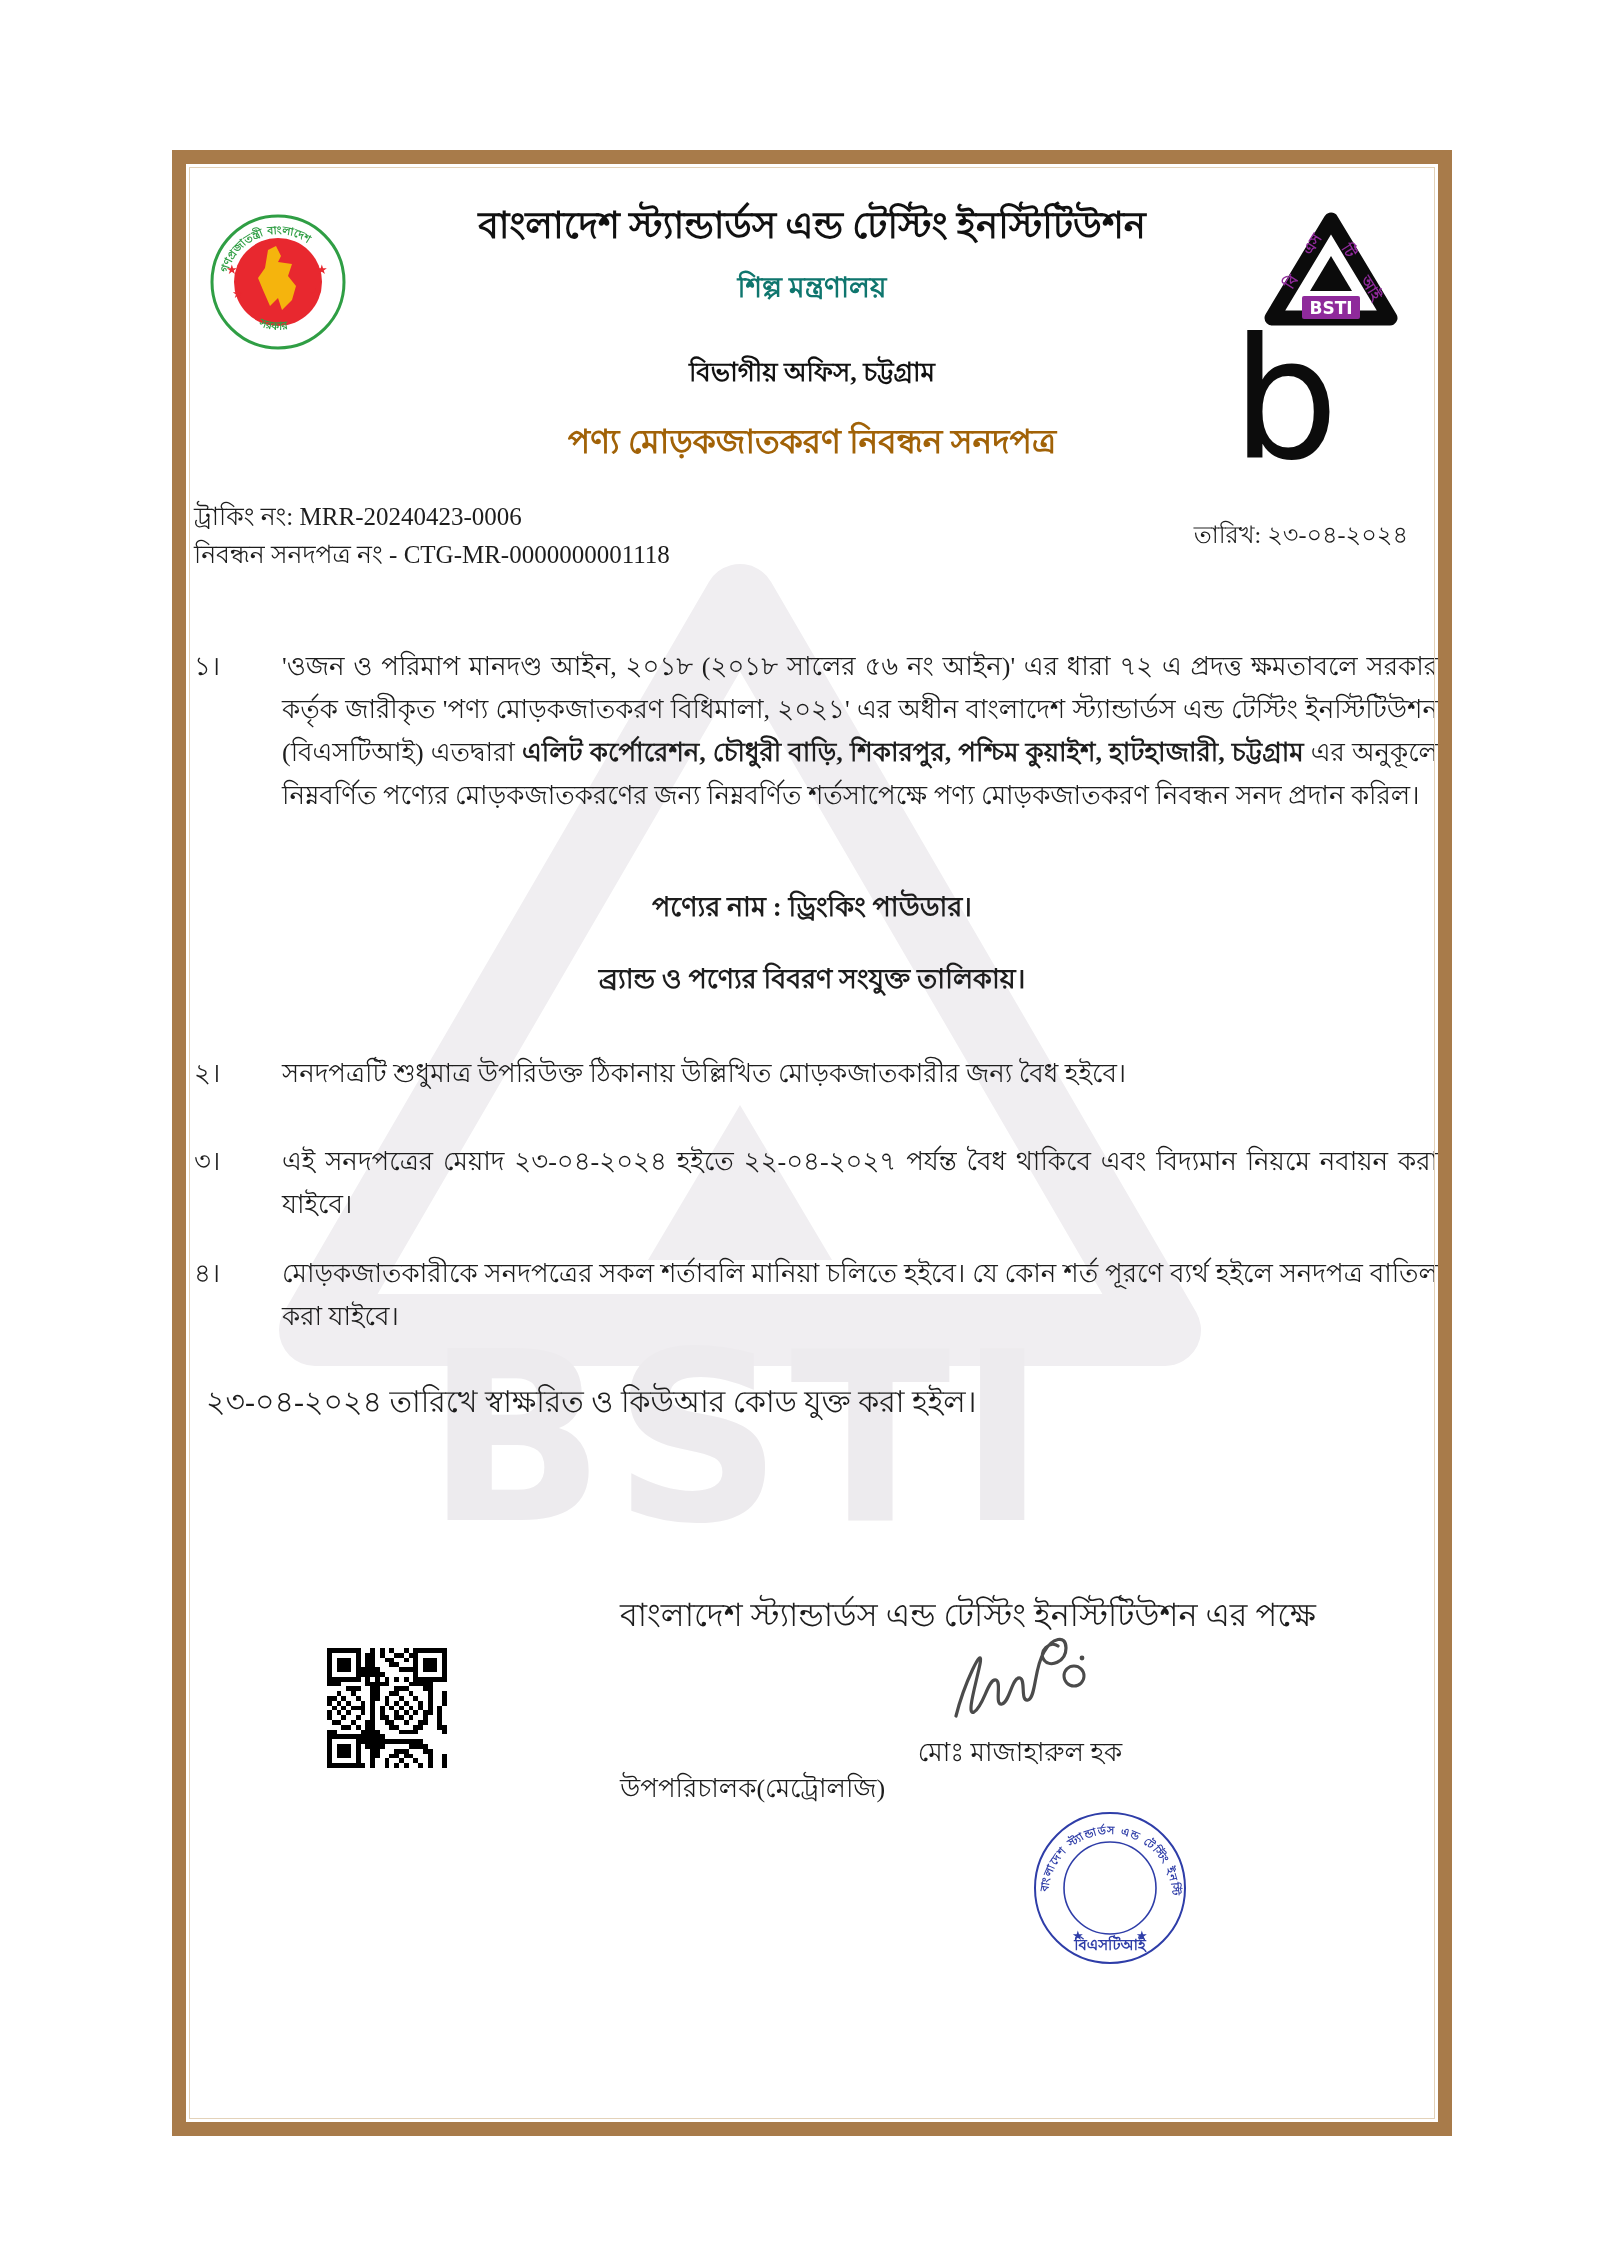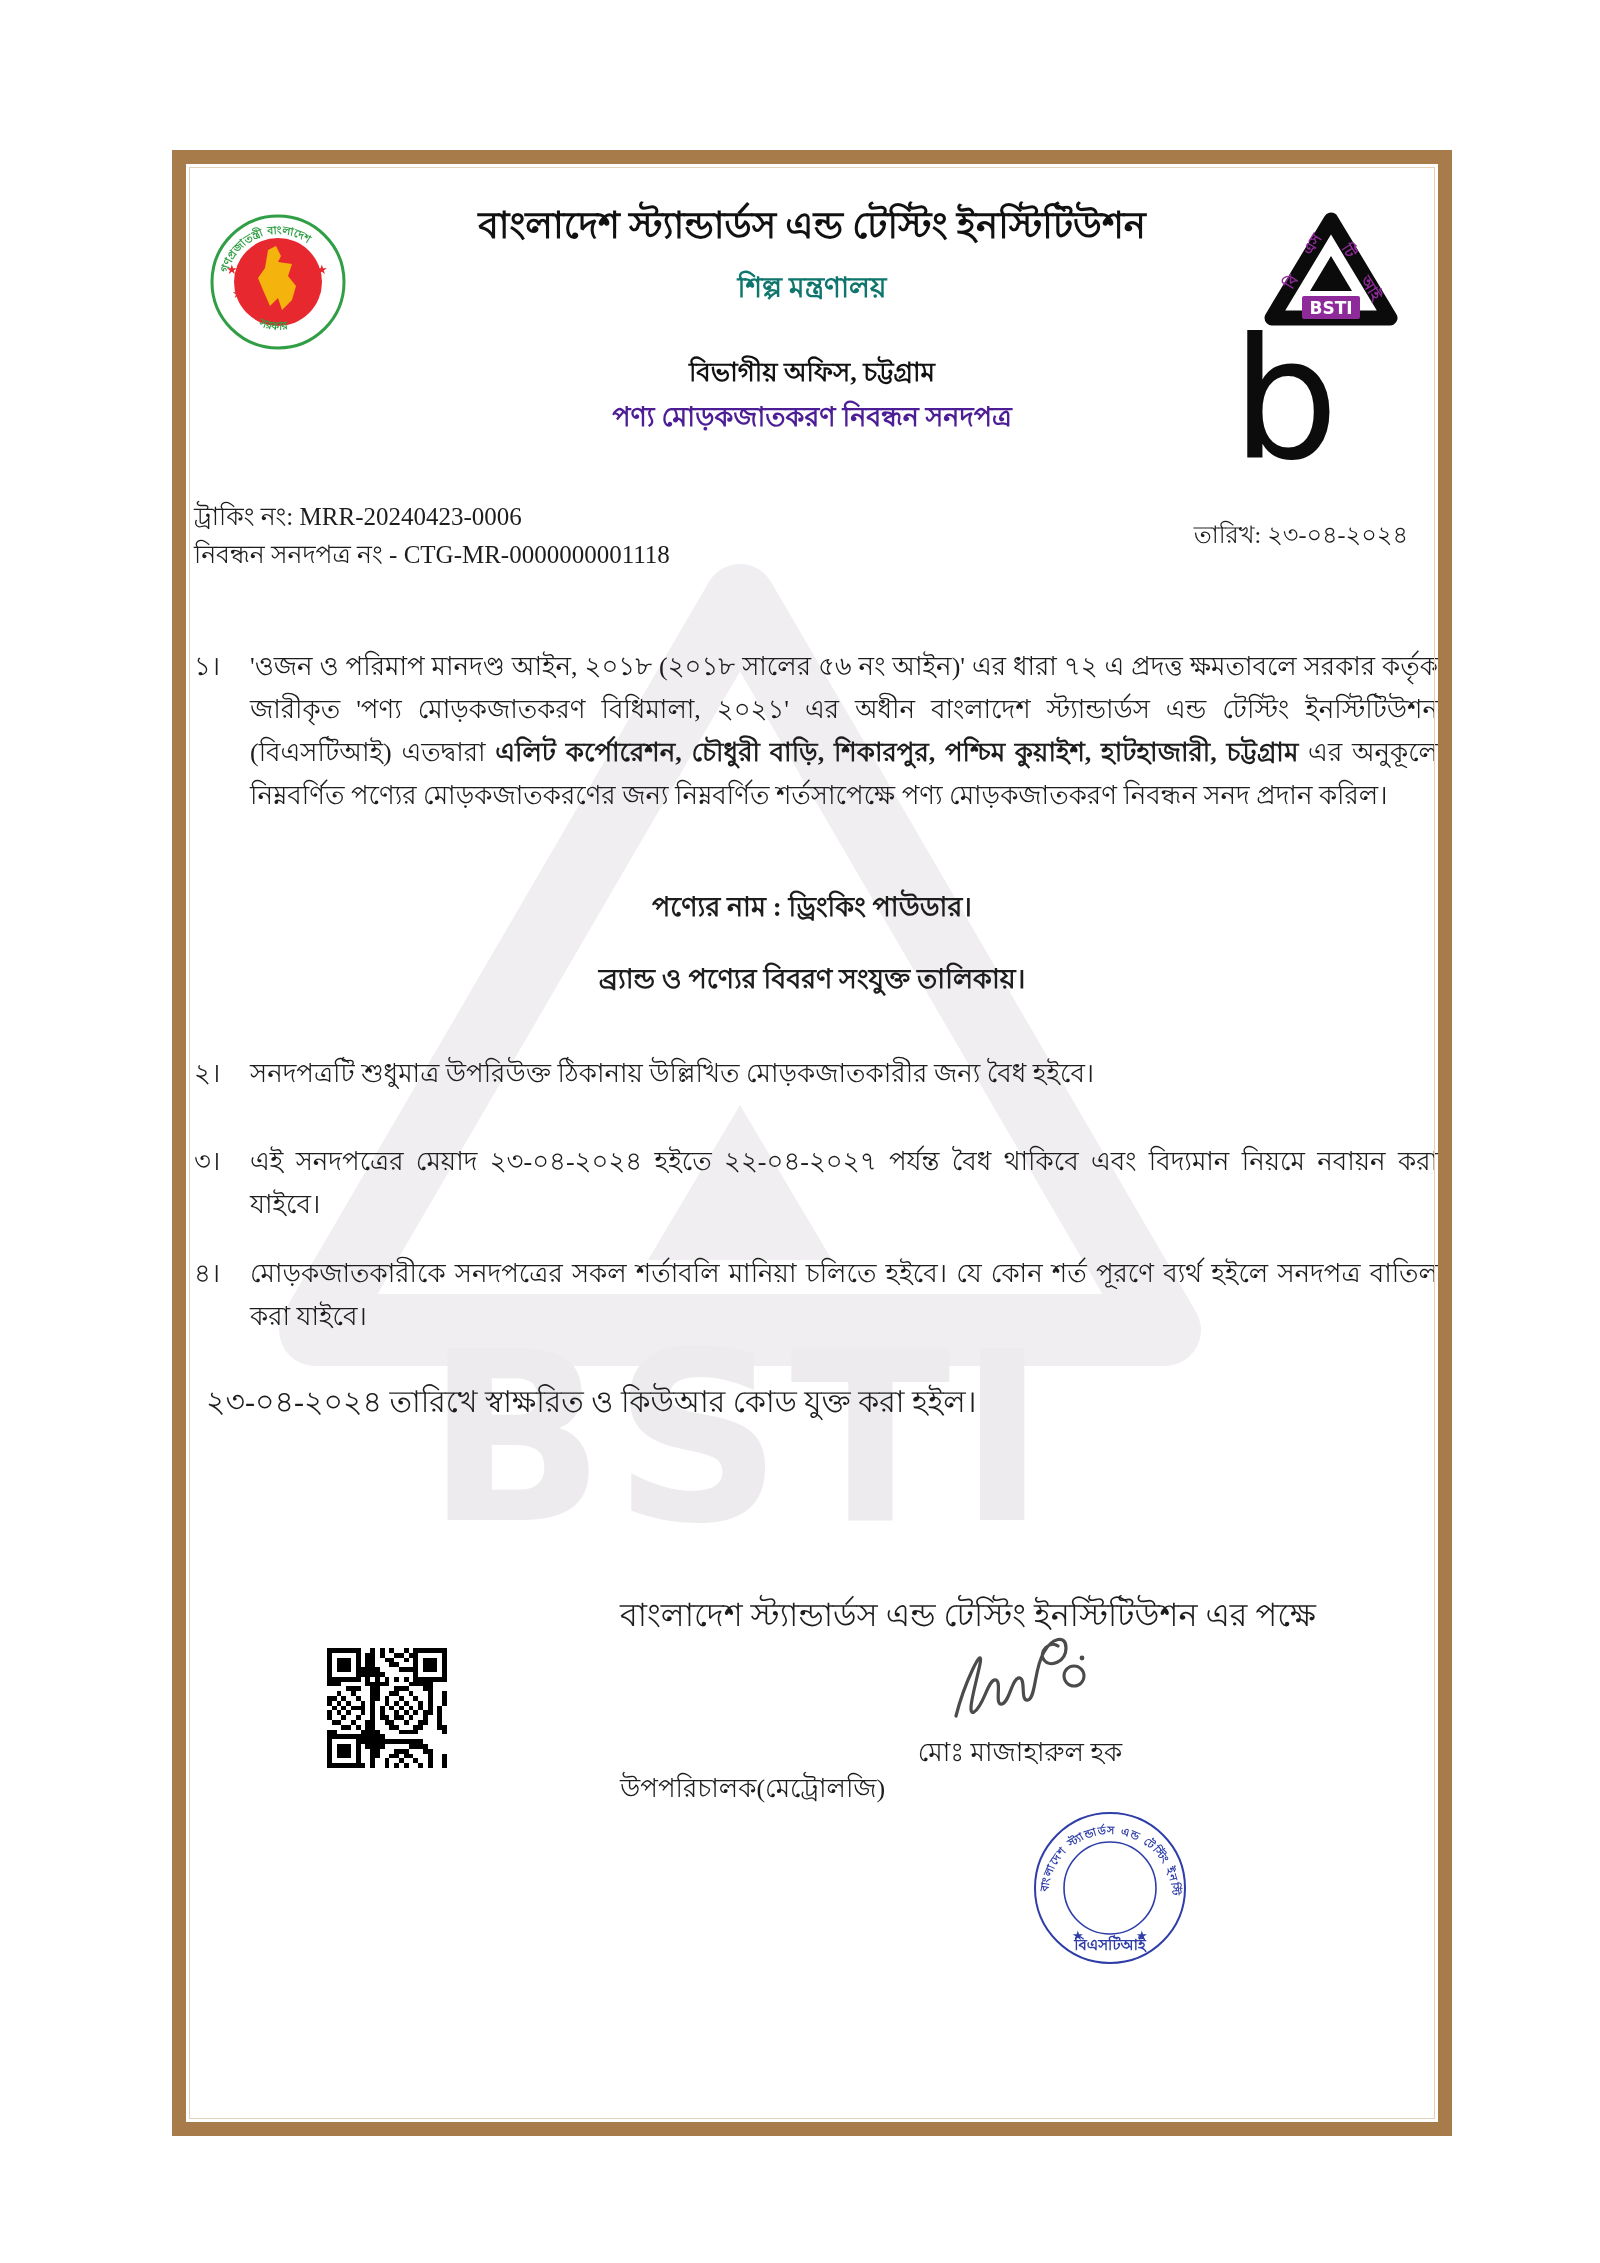--- a/index.html
+++ b/index.html
@@ -8,29 +8,29 @@
   .frame{position:absolute;left:172px;top:150px;width:1280px;height:1986px;
          border:14px solid #a87b4a;box-sizing:border-box;z-index:3;pointer-events:none;}
   .frame:after{content:"";position:absolute;inset:3px;border:1px solid #e3d2b9;}
   .abs{position:absolute;}
   .z1{z-index:1;}
   .center{text-align:center;}
   .bn{font-family:"Liberation Serif","DejaVu Serif",serif;}
   .org-name{left:332px;top:196px;width:960px;font-size:37px;font-weight:bold;color:#111;}
   .ministry{left:332px;top:266px;width:960px;font-size:28px;font-weight:bold;color:#0f766e;}
   .office{left:332px;top:318px;width:960px;font-size:26px;font-weight:bold;color:#111;margin-top:34px;}
-  .doc-title{left:332px;top:396px;width:960px;font-size:27px;font-weight:bold;color:#4c1d95;}
+  .doc-title{left:332px;top:416px;width:960px;font-size:33px;font-weight:bold;color:#a16207;}
   .big-b{left:1232px;top:316px;width:100px;font-size:168px;line-height:1;text-align:center;
          font-family:"DejaVu Sans",sans-serif;color:#0c0c0c;}
   .meta-block{left:194px;top:498px;width:760px;font-size:25px;line-height:38px;}
   .latin{font-family:"Liberation Serif","DejaVu Serif",serif;}
   .date-block{left:1050px;top:516px;width:358px;text-align:right;font-size:24px;}
   .clause{position:absolute;left:194px;width:1244px;display:flex;}
   .clause-num{width:56px;flex:0 0 56px;font-size:26px;line-height:43px;}
-  .clause-text{flex:1;font-size:26px;line-height:43px;text-align:justify;}
+  .clause-text{flex:1;font-size:26px;line-height:43px;text-align:justify;margin-left:32px;}
   .c1{top:645px;}
   .c2{top:1052px;}
   .c3{top:1140px;}
   .c4{top:1252px;}
   .prod-name{left:186px;top:886px;width:1252px;font-size:27px;font-weight:bold;}
   .brand-line{left:186px;top:958px;width:1252px;font-size:27px;font-weight:bold;}
   .signed-line{left:206px;top:1378px;width:1100px;font-size:30px;}
   .on-behalf{left:620px;top:1590px;width:800px;text-align:left;font-size:32px;}
   .sig-name{left:620px;top:1732px;width:800px;text-align:center;font-size:26px;}
   .sig-title{left:620px;top:1768px;width:800px;text-align:left;font-size:26px;}

